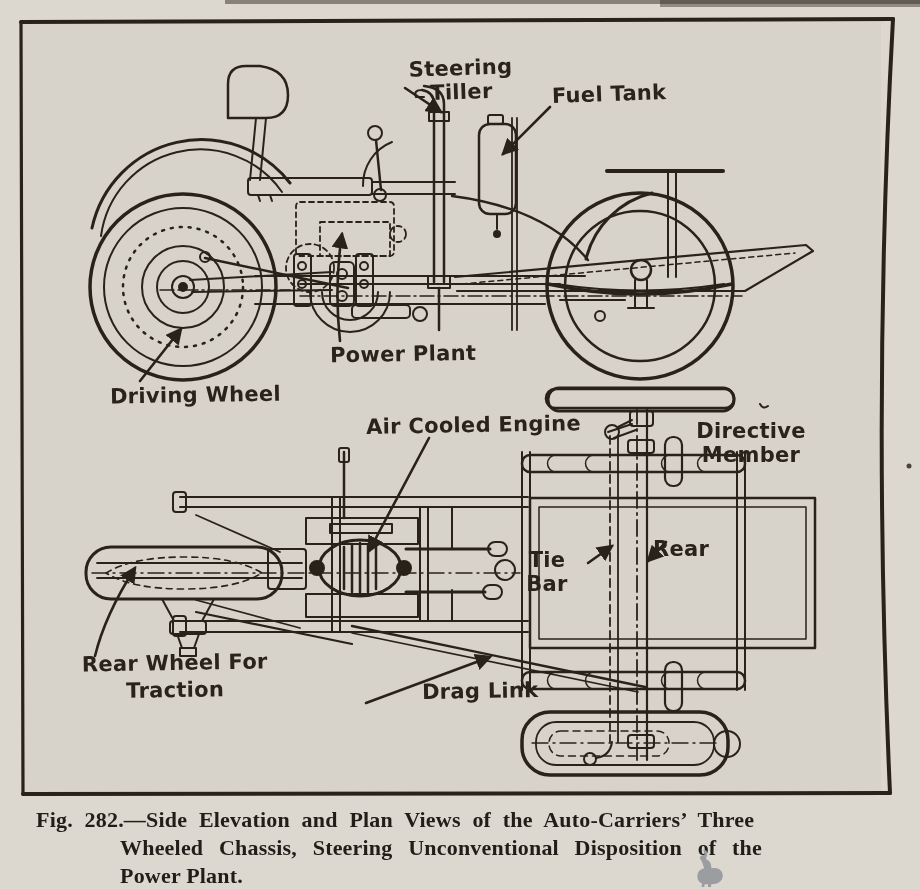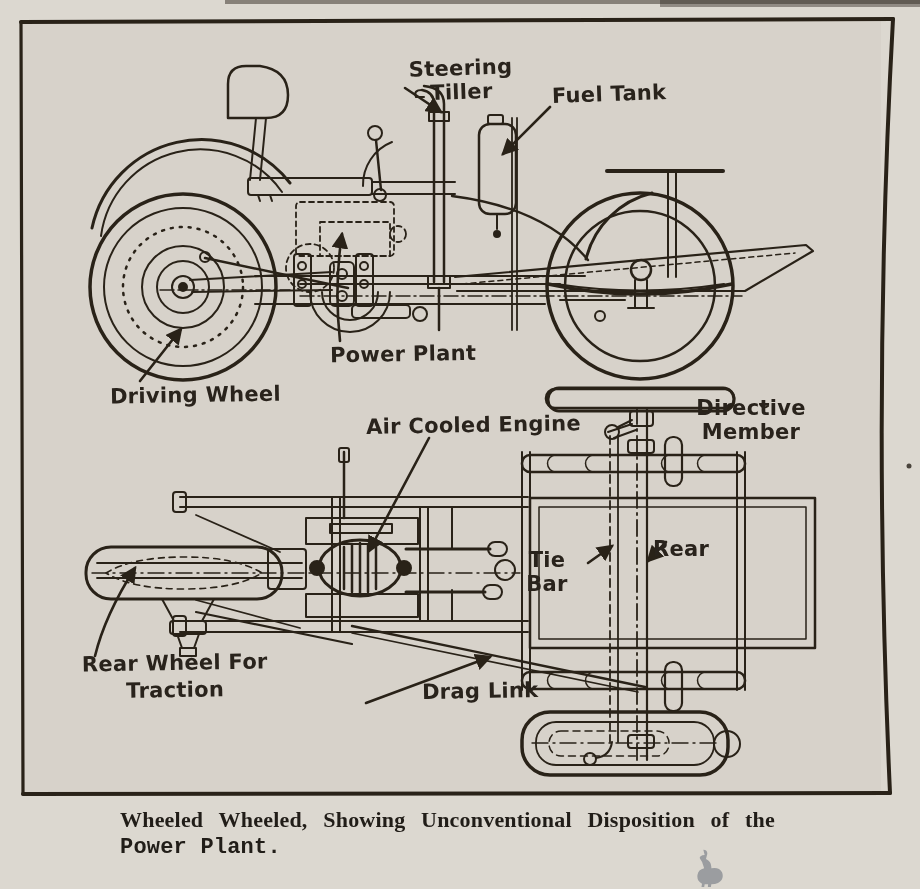--- a/index.html
+++ b/index.html
@@ -27,21 +27,21 @@
     left:36px;top:806px;width:856px;
     font-family:"Liberation Serif", serif;
     font-weight:700;
     font-size:22px;
     line-height:28px;
     color:#211d18;
     letter-spacing:.2px;
   }
   .cap1{word-spacing:6px;}
   .cap2{padding-left:84px;word-spacing:10px;}
-  .cap3{padding-left:84px;font-family:Liberation Mono, monospace;}
+  .cap3{padding-left:84px;}
   .watermark{
     position:absolute;
     left:694px;top:847px;
     display:flex;align-items:flex-start;gap:2px;
     font-family:"Liberation Serif", serif;
     font-size:31px;
     color:#96989b;
   }
 </style>
 </head>
@@ -295,35 +295,36 @@
 Tiller</div>
 
   <div class="label" style="left:552px;top:82px;transform:rotate(-2deg);">Fuel Tank</div>
 
   <div class="label" style="left:330px;top:342px;transform:rotate(-1deg);">Power Plant</div>
 
   <div class="label" style="left:110px;top:383px;transform:rotate(-1deg);">Driving Wheel</div>
 
   <div class="label" style="left:366px;top:413px;transform:rotate(-1deg);">Air Cooled Engine</div>
 
-  <div class="label center" style="left:688px;top:396px;width:126px;">Directive
+  <div class="label center" style="left:688px;top:419px;width:126px;">Directive
 Member</div>
 
   <div class="label center" style="left:524px;top:548px;width:46px;">Tie
 Bar</div>
 
   <div class="label" style="left:653px;top:537px;">Rear</div>
 
   <div class="label center" style="left:80px;top:650px;width:190px;line-height:27px;transform:rotate(-1deg);">Rear Wheel For
 Traction</div>
 
   <div class="label" style="left:422px;top:679px;transform:rotate(-1deg);">Drag Link</div>
 
   <div class="caption">
-    <div class="cap2">Wheeled Wheeled, Showing Unconventional Disposition of the</div>
+    <div class="cap1">Fig. 282.—Side Elevation and Plan Views of the Auto-Carriers’ Three</div>
+    <div class="cap2">Wheeled Chassis, Steering Unconventional Disposition of the</div>
     <div class="cap3">Power Plant.</div>
   </div>
 
   <div class="watermark">
     <svg width="32" height="40" viewBox="0 0 24 30">
       <path fill="#9b9da0" d="M7 2 q3 0 3 3 l-1 4 q4 2 4 6 l0 1 q6 -1 8 3 q2 5 -3 8 q-2 1 -5 1 l-1 6 -2 0 0.6 -6 -2.6 0 -1 6 -2 0 1 -6.5 q-4 -2 -3.4 -6.5 q0.6 -4 5 -5 l-0.6 -2 q-0.6 -3 -2 -4.5 q-1.4 -1.5 0 -2.5 q1 -1 3 -1 z"></path>
     </svg>
   </div>
 
 </div>

